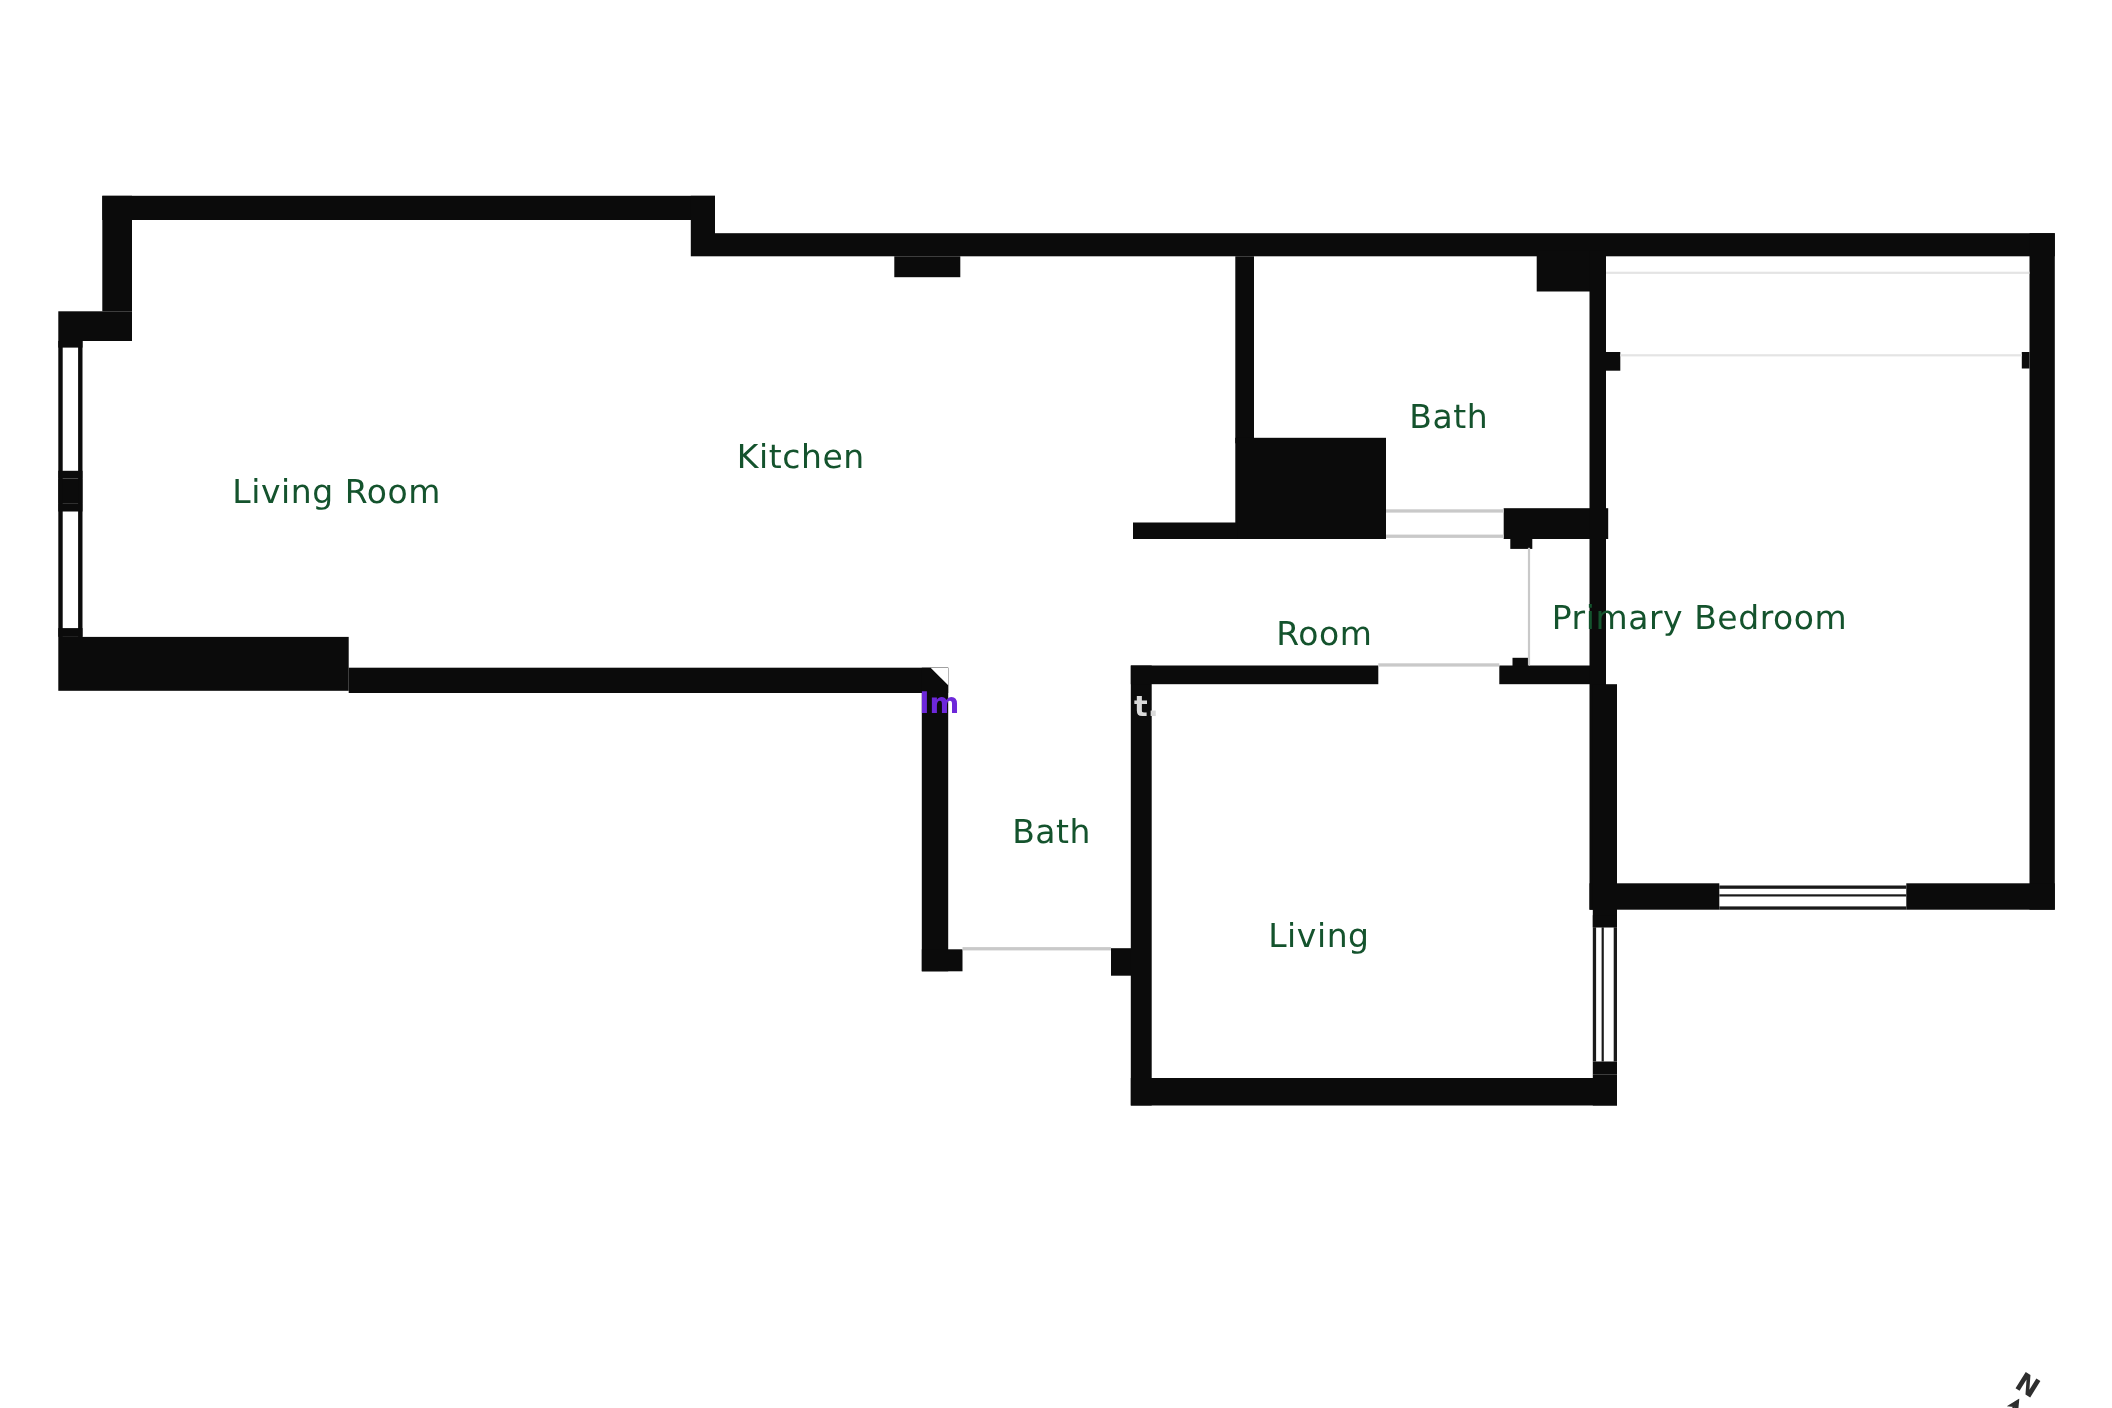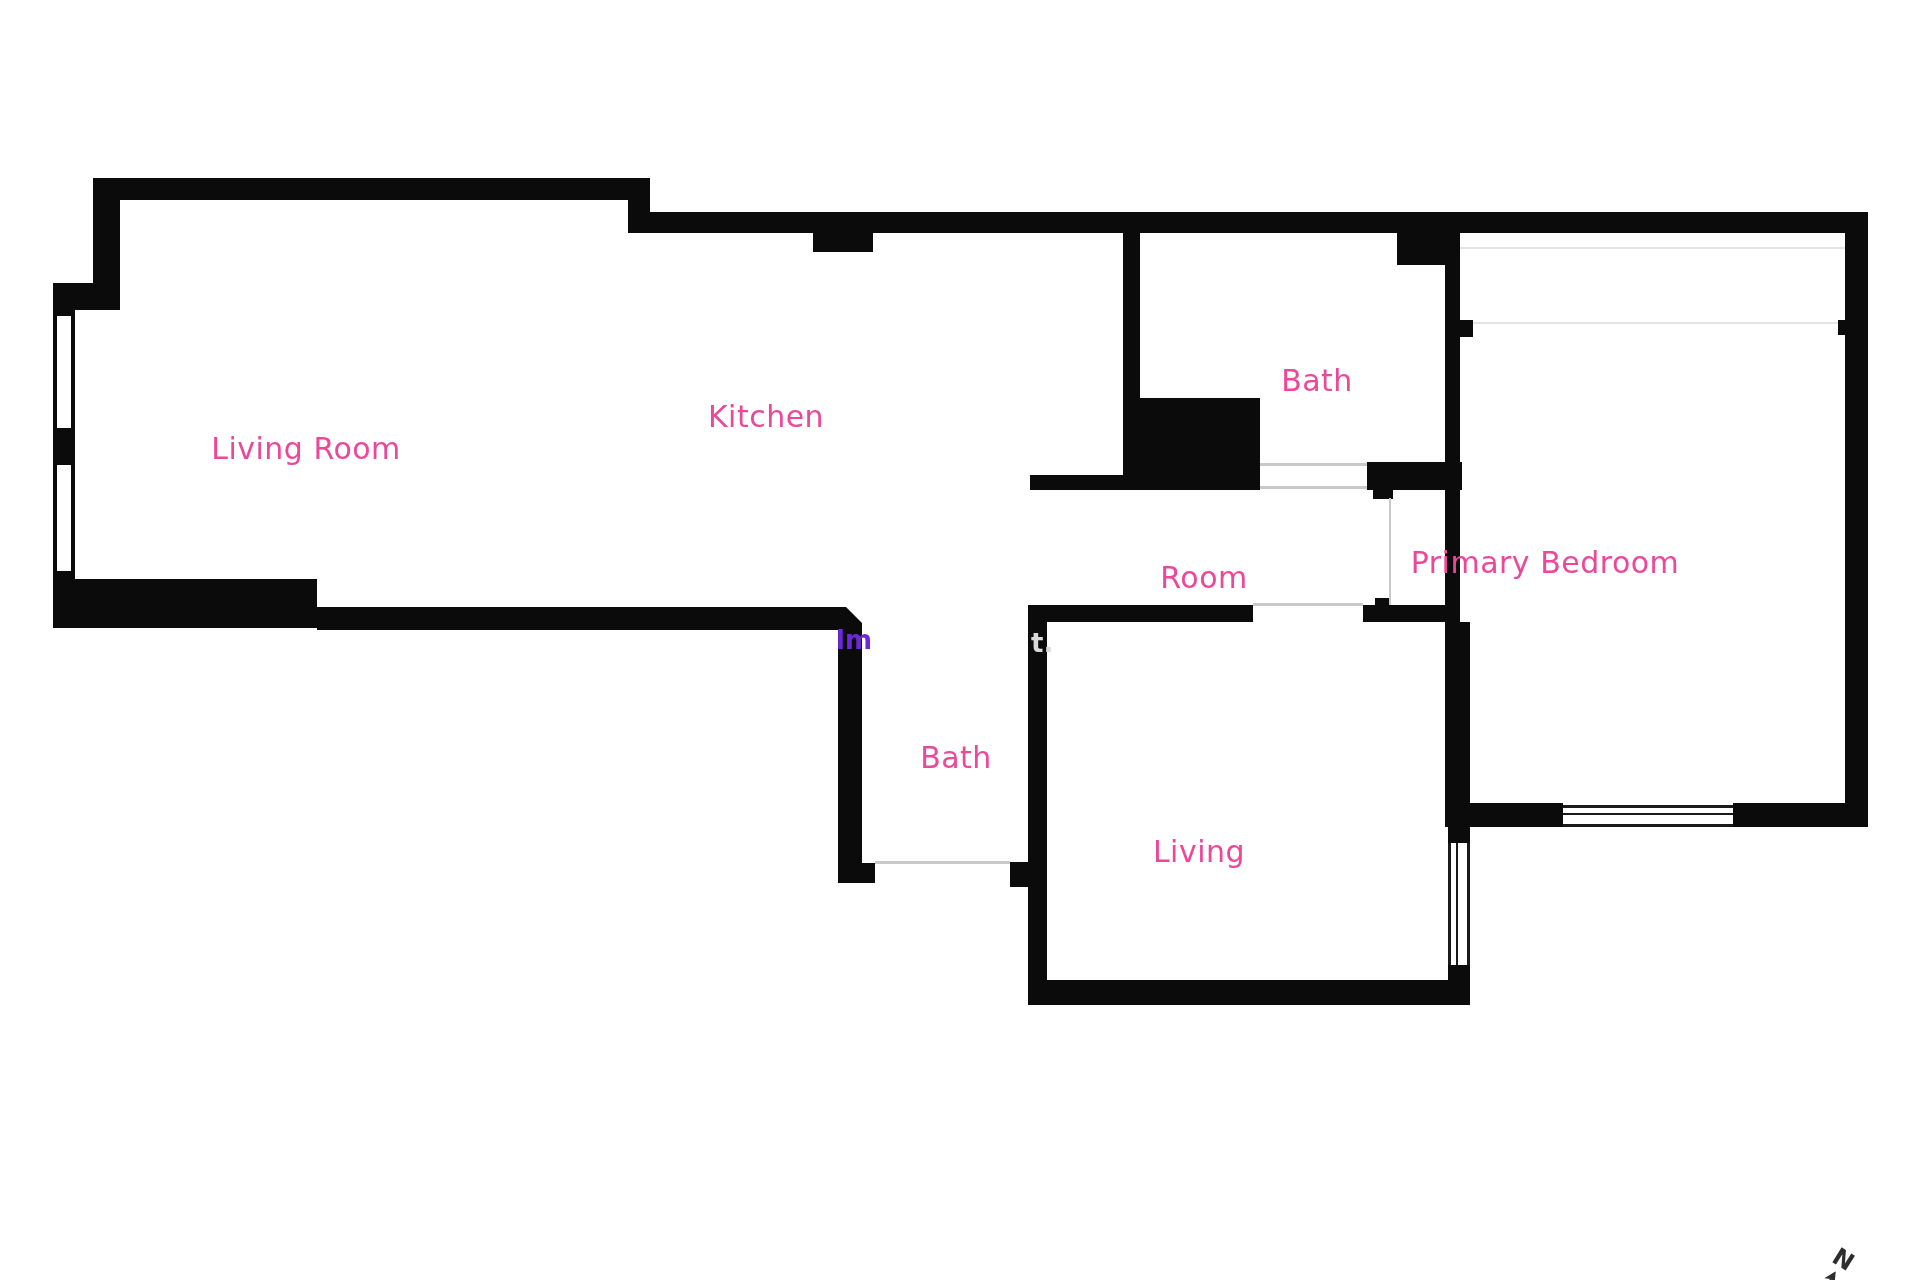--- a/index.html
+++ b/index.html
@@ -3,21 +3,21 @@
 <meta charset="utf-8">
 <style>
   html,body{margin:0;padding:0;background:#ffffff;}
   #page{
     position:relative;width:1920px;height:1280px;overflow:hidden;
     background:#ffffff;font-family:"DejaVu Sans","Liberation Sans",sans-serif;
   }
   #plan-svg{position:absolute;left:0;top:0;width:1920px;height:1280px;}
   .room-label{
     position:absolute;transform:translate(-50%,-50%);
-    font-size:30px;font-weight:400;color:#ec4899;white-space:nowrap;
+    font-size:30px;font-weight:400;color:#14532d;white-space:nowrap;
     letter-spacing:0.5px;
   }
   .watermark-frag{
     position:absolute;font-size:26px;font-weight:600;color:#6d28d9;
     white-space:nowrap;line-height:1;
   }
   .compass{
     position:absolute;left:1796px;top:1244px;width:70px;height:70px;
     transform:rotate(32deg);color:#2e2e2e;text-align:center;
   }
@@ -131,21 +131,21 @@
     </g>
 
     <g fill="#e4e4e4">
       <rect x="1460" y="247" width="385" height="2"></rect>
       <rect x="1473" y="322" width="365" height="2"></rect>
     </g>
   </svg>
 
   <div class="room-label" style="left:306px;top:448px;">Living Room</div>
 
-  <div class="room-label" style="left:766px;top:416px;">Kitchen</div>
+  <div class="room-label" style="left:728px;top:416px;">Kitchen</div>
 
   <div class="room-label" style="left:1317px;top:380px;">Bath</div>
 
   <div class="room-label" style="left:1204px;top:577px;">Room</div>
 
   <div class="room-label" style="left:1545px;top:562px;">Primary Bedroom</div>
 
   <div class="room-label" style="left:956px;top:757px;">Bath</div>
 
   <div class="room-label" style="left:1199px;top:851px;">Living</div>

